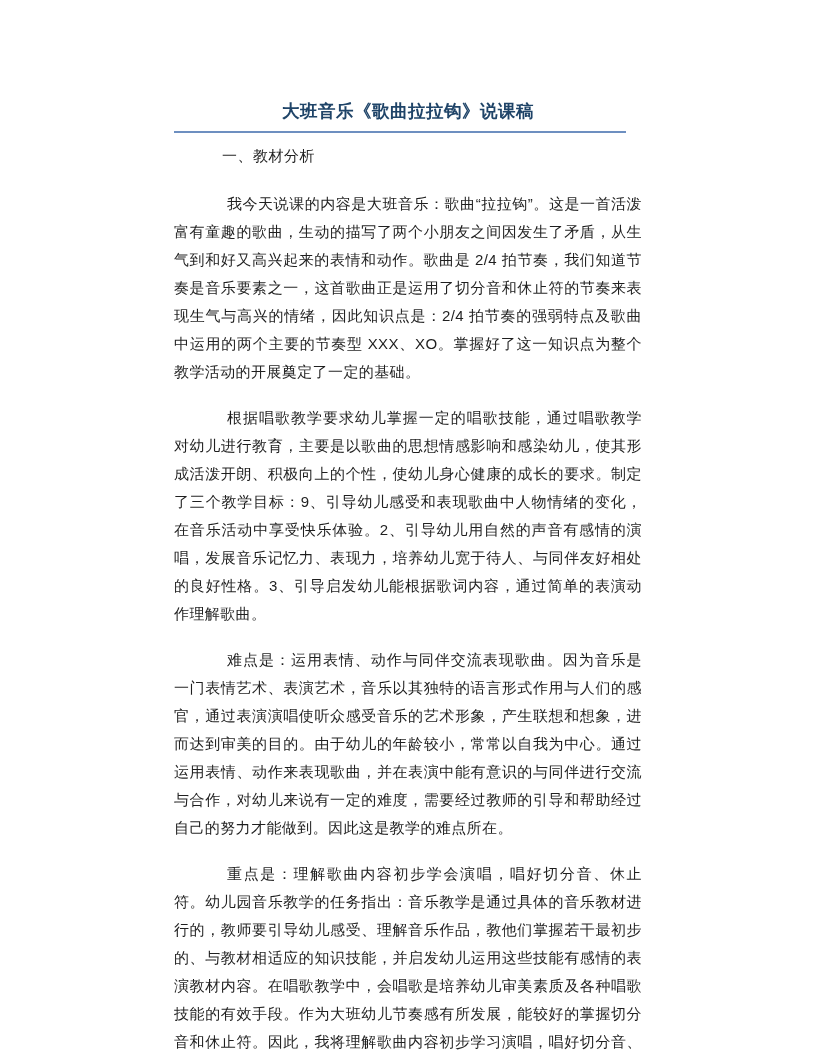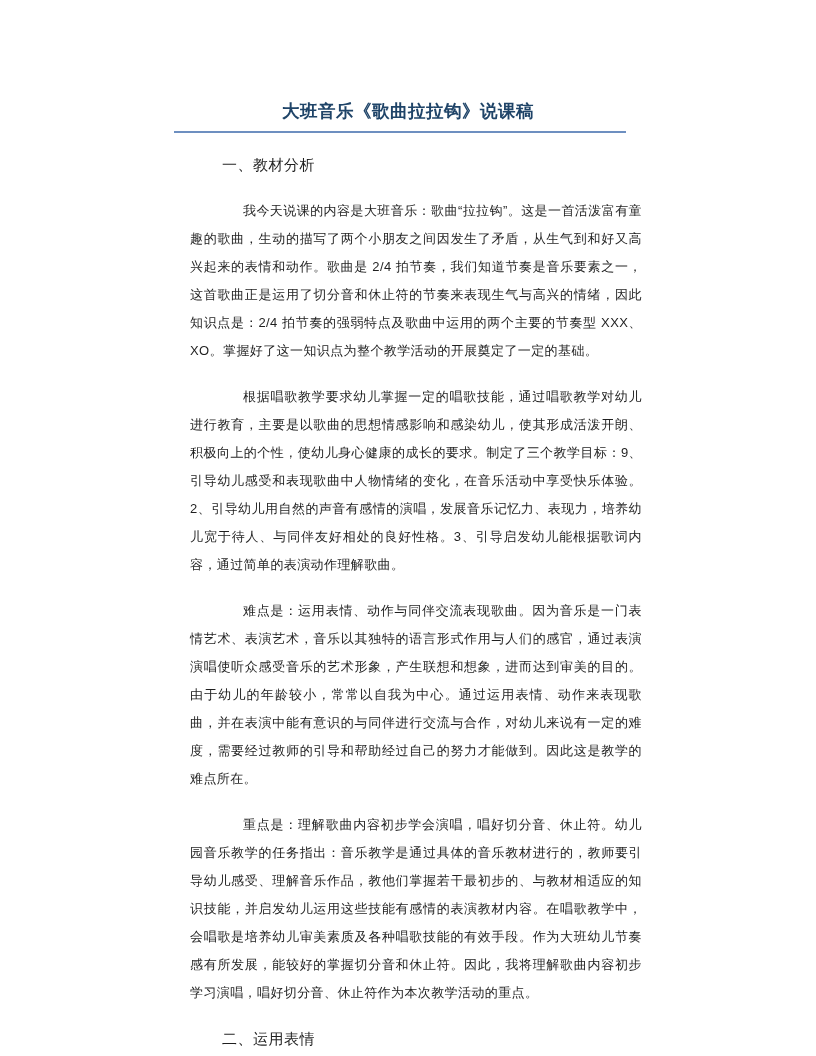--- a/index.html
+++ b/index.html
@@ -27,31 +27,32 @@
     color: #1f4468;
     letter-spacing: 0.5px;
   }
   .title-rule {
     height: 0;
     border: none;
     border-top: 2px solid #6d8fc0;
     margin: 6px 16px 0 0;
   }
   .section-heading {
-    margin: 18px 0 0 0;
+    margin: 11px 0 0 0;
     padding-left: 48px;
     font-size: 15px;
     font-weight: 400;
     line-height: 28px;
     color: #1f1f1f;
     letter-spacing: 0.5px;
+    font-family: Liberation Mono, monospace;
   }
   .body-paragraph {
-    margin: 18px 0 0 16px;
-    font-size: 13px;
+    margin: 18px 0 0 0;
+    font-size: 15px;
     line-height: 28px;
     color: #1f1f1f;
     text-indent: 53px;
     text-align: justify;
     text-justify: inter-ideograph;
     letter-spacing: 0.4px;
     word-break: break-all;
   }
 </style>
 </head>

